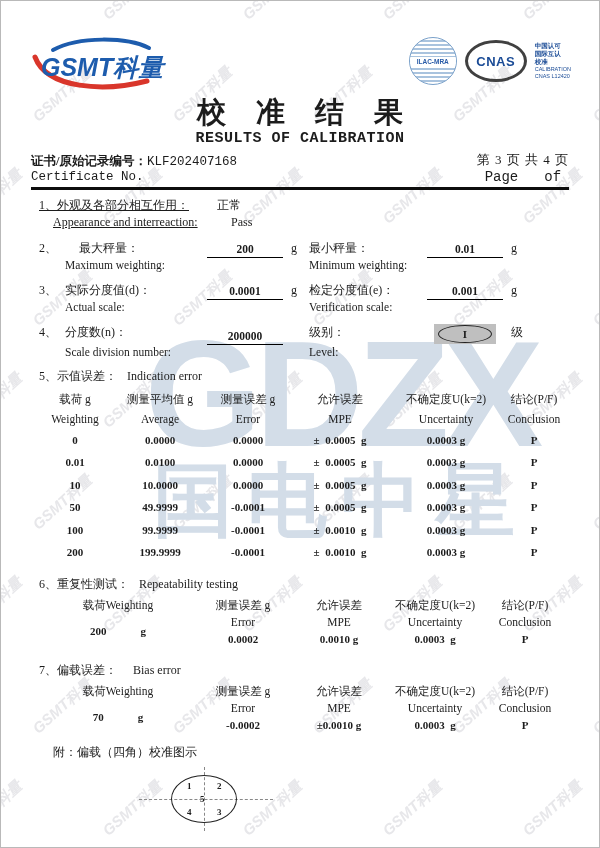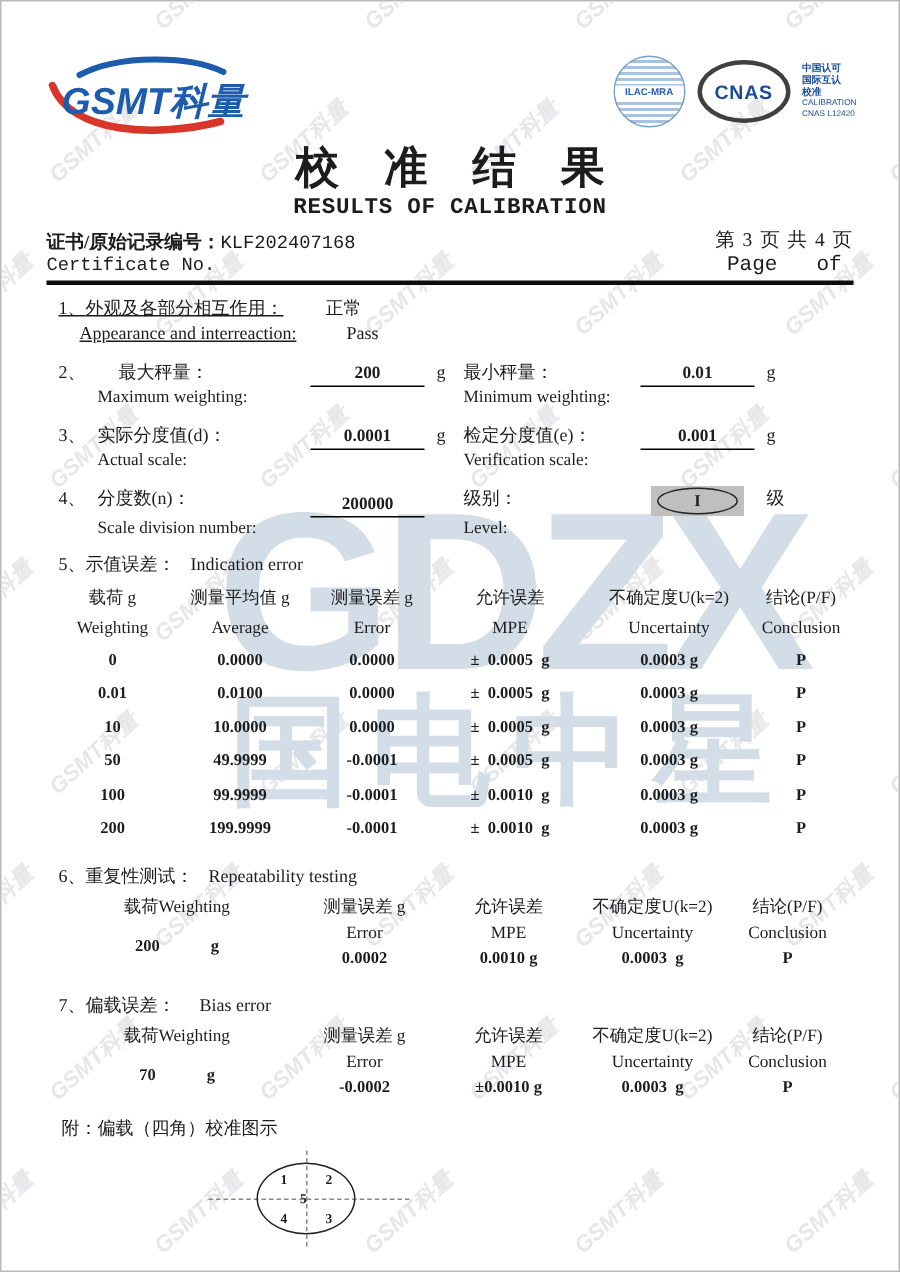--- a/index.html
+++ b/index.html
@@ -75,21 +75,21 @@
   .pre{white-space:pre;}
   
   .t67{display:grid;grid-template-columns:150px 100px 92px 100px 80px;
       margin-left:42px;margin-top:3px;text-align:center;}
   .t67 .hcn{font-size:11.5px;line-height:18px;}
   .t67 .hen{font-size:11.5px;line-height:17px;}
   .t67 .load{grid-row:2/4;grid-column:1;align-self:center;font-size:11px;font-weight:600;}
   .t67 .load .lu{margin-left:34px;}
   .t67 .v{font-size:11px;font-weight:700;line-height:17px;}
   
-  .attach{margin-left:40px;margin-top:10px;font-size:12px;}
+  .attach{margin-left:52px;margin-top:10px;font-size:12px;}
   .diagram{position:relative;height:72px;margin-top:8px;margin-left:138px;width:140px;}
   .d-ellipse{position:absolute;left:32px;top:6px;width:64px;height:46px;
       border:1.6px solid #222;border-radius:50%;}
   .d-hline{position:absolute;left:0;top:30px;width:134px;border-top:1px dashed #888;}
   .d-vline{position:absolute;left:65px;top:-2px;height:64px;border-left:1px dashed #888;}
   .d-n{position:absolute;font-size:9px;font-weight:bold;}
   .d-1{left:48px;top:12px;} .d-2{left:78px;top:12px;}
   .d-5{left:61px;top:25px;} .d-4{left:48px;top:38px;} .d-3{left:78px;top:38px;}
 </style>
 </head>

